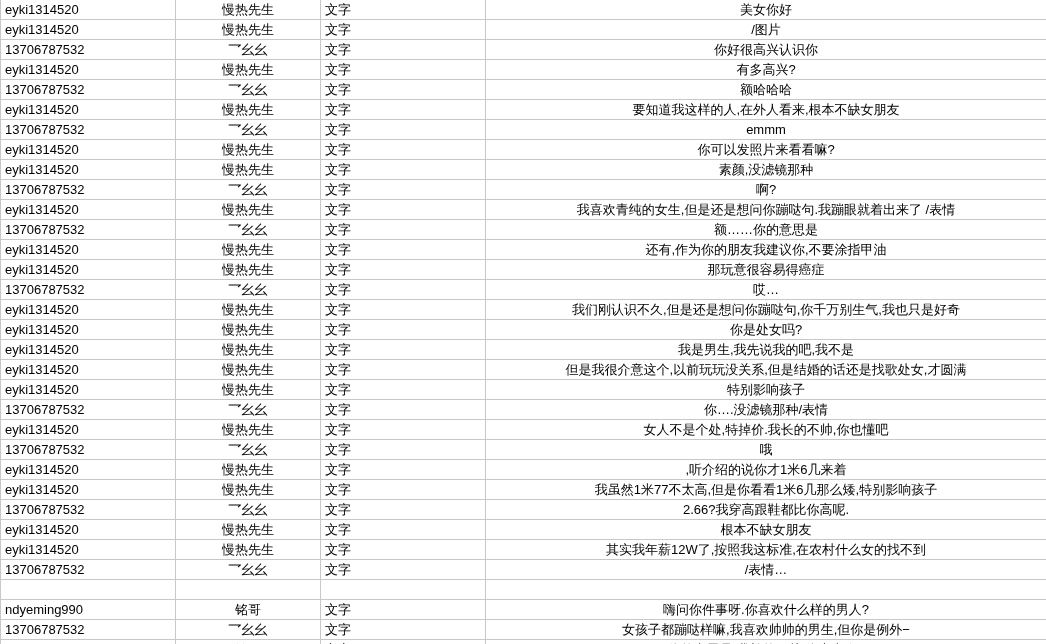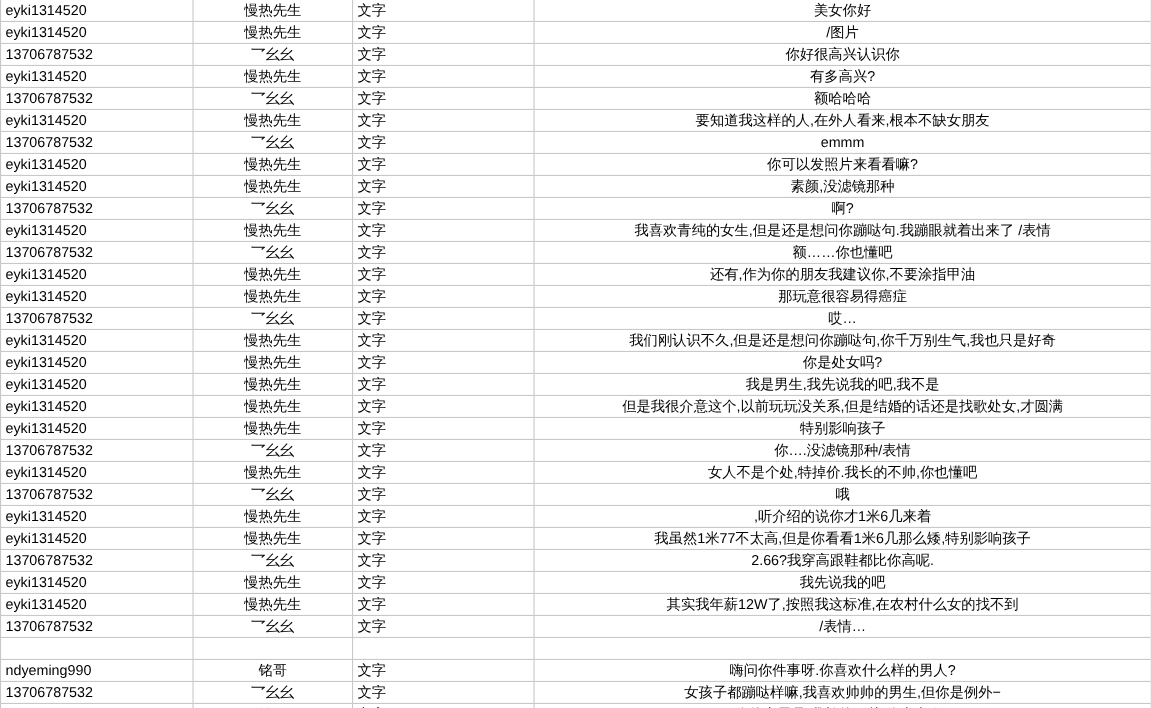--- a/index.html
+++ b/index.html
@@ -117,21 +117,21 @@
       <tr>
         <td class="account">eyki1314520</td>
         <td class="nick">慢热先生</td>
         <td class="type">文字</td>
         <td class="content">我喜欢青纯的女生,但是还是想问你蹦哒句.我蹦眼就着出来了 /表情</td>
       </tr>
       <tr>
         <td class="account">13706787532</td>
         <td class="nick">乛幺幺</td>
         <td class="type">文字</td>
-        <td class="content">额……你也懂吧</td>
+        <td class="content">额……你的意思是</td>
       </tr>
       <tr>
         <td class="account">eyki1314520</td>
         <td class="nick">慢热先生</td>
         <td class="type">文字</td>
         <td class="content">还有,作为你的朋友我建议你,不要涂指甲油</td>
       </tr>
       <tr>
         <td class="account">eyki1314520</td>
         <td class="nick">慢热先生</td>
@@ -207,21 +207,21 @@
       <tr>
         <td class="account">13706787532</td>
         <td class="nick">乛幺幺</td>
         <td class="type">文字</td>
         <td class="content">2.66?我穿高跟鞋都比你高呢.</td>
       </tr>
       <tr>
         <td class="account">eyki1314520</td>
         <td class="nick">慢热先生</td>
         <td class="type">文字</td>
-        <td class="content">我先说我的吧</td>
+        <td class="content">根本不缺女朋友</td>
       </tr>
       <tr>
         <td class="account">eyki1314520</td>
         <td class="nick">慢热先生</td>
         <td class="type">文字</td>
         <td class="content">其实我年薪12W了,按照我这标准,在农村什么女的找不到</td>
       </tr>
       <tr>
         <td class="account">13706787532</td>
         <td class="nick">乛幺幺</td>

